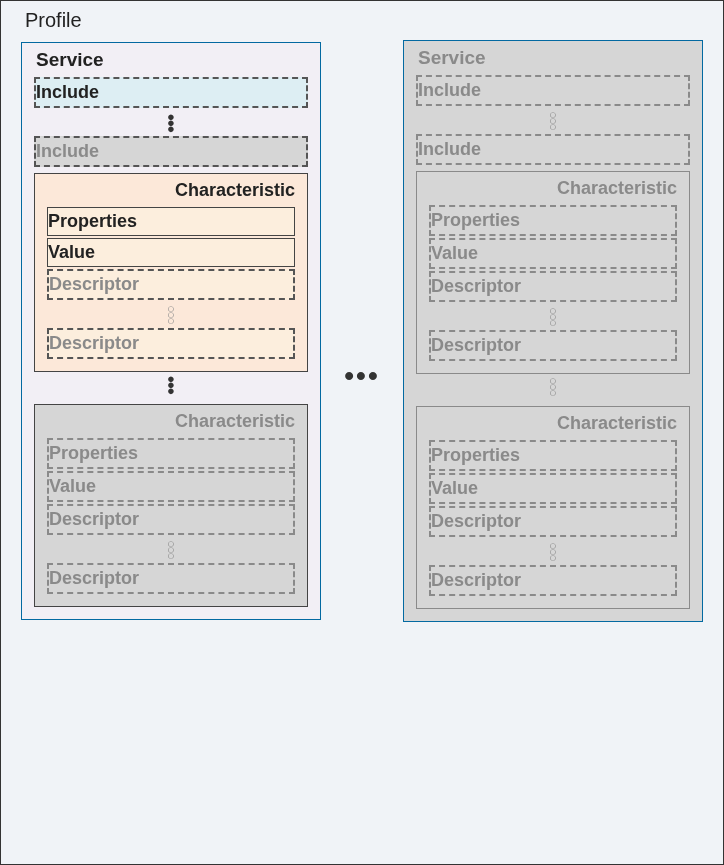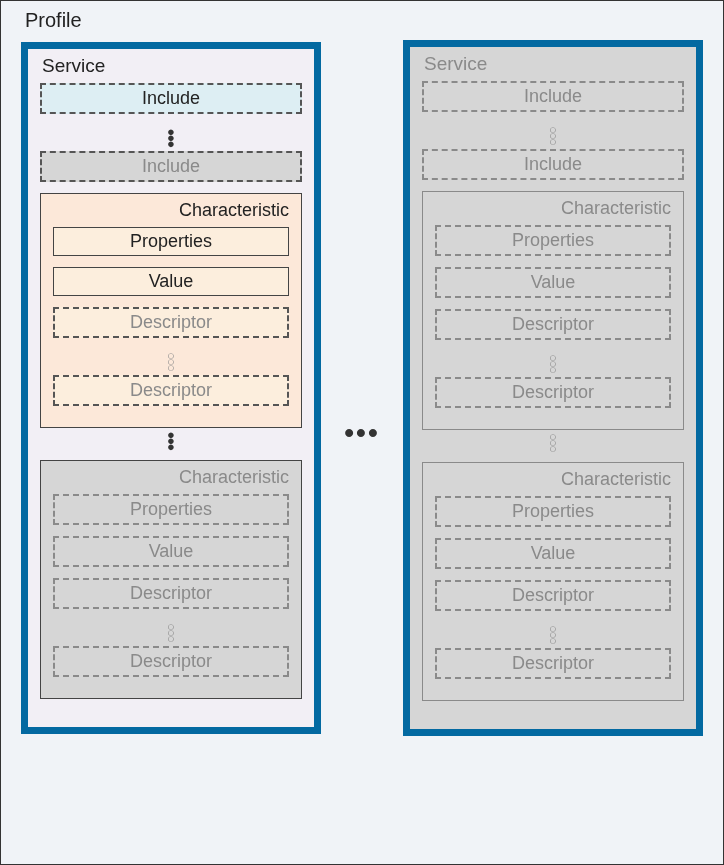--- a/index.html
+++ b/index.html
@@ -22,41 +22,42 @@
     font-size: 20px;
     margin: 0 0 8px 4px;
   }
   .row {
     display: flex;
     align-items: center;
     justify-content: space-between;
   }
   .service {
     width: 300px;
-    padding: 6px 12px 28px 12px;
-    border: 7px solid #0369a1;
+    padding: 6px 12px 12px 12px;
+    border: 1px solid #0369a1;
+    font-weight: bold;
   }
   .service.primary {
     background: #f2eff5;
   }
   .service.faded {
     background: #d6d6d6;
   }
   .faded, .faded * {
     color: #8a8a8a;
   }
   .svc-title {
     font-size: 19px;
     margin: 0 0 6px 2px;
   }
   .box {
     padding: 3px 0;
-    text-align: center;
+    text-align: left;
     font-size: 18px;
-    margin-bottom: 11px;
+    margin-bottom: 2px;
   }
   .box.dashed {
     border: 2px dashed #555;
   }
   .box.solid {
     border: 1px solid #444;
   }
   .faded .box.dashed {
     border-color: #8a8a8a;
   }

